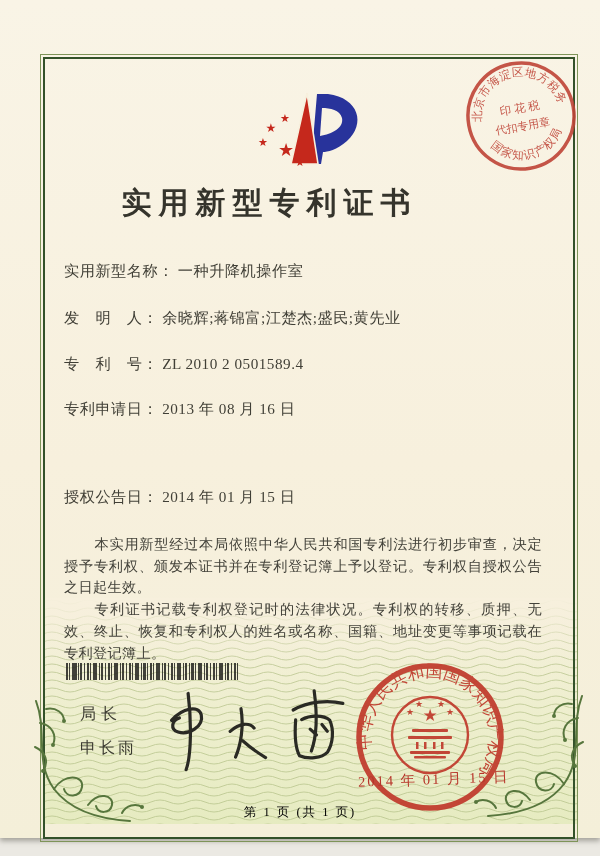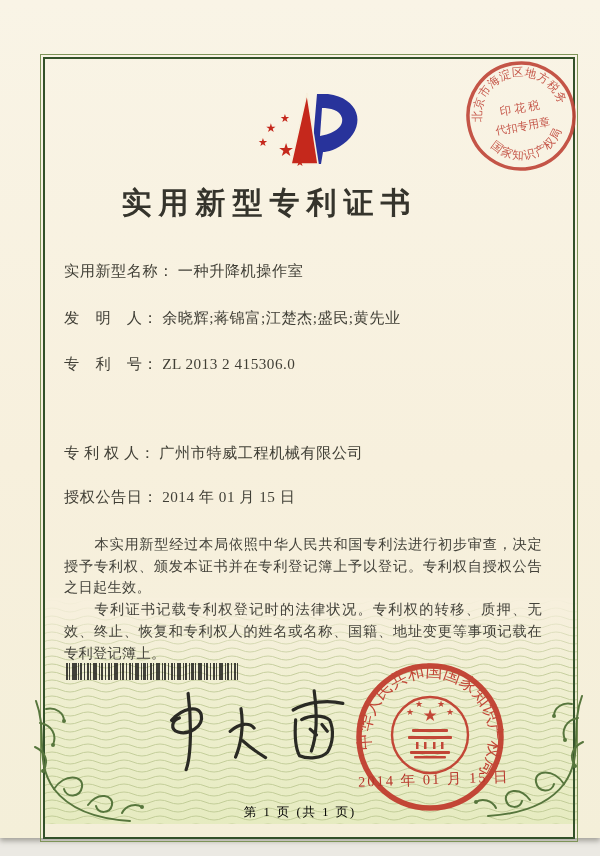--- a/index.html
+++ b/index.html
@@ -142,36 +142,40 @@
 
   <div class="title">实用新型专利证书</div>
 
   <div class="row r1">
     <span class="lab">实用新型名称：</span><span>一种升降机操作室</span>
   </div>
   <div class="row r2">
     <span class="lab">发　明　人：</span><span>余晓辉;蒋锦富;江楚杰;盛民;黄先业</span>
   </div>
   <div class="row r3">
-    <span class="lab">专　利　号：</span><span>ZL 2013 2 415306.0</span>
-  </div>
-  <div class="row r5">
-    <span class="lab">专 利 权 人：</span><span>广州市特威工程机械有限公司</span>
+    <span class="lab">专　利　号：</span><span>ZL 2010 2 0501589.4</span>
+  </div>
+  <div class="row r4">
+    <span class="lab">专利申请日：</span><span>2013 年 08 月 16 日</span>
   </div>
   <div class="row r6">
     <span class="lab">授权公告日：</span><span>2014 年 01 月 15 日</span>
   </div>
 
   <div class="paras">
     <p>本实用新型经过本局依照中华人民共和国专利法进行初步审查，决定授予专利权、颁发本证书并在专利登记簿上予以登记。专利权自授权公告之日起生效。</p>
     <p>专利证书记载专利权登记时的法律状况。专利权的转移、质押、无效、终止、恢复和专利权人的姓名或名称、国籍、地址变更等事项记载在专利登记簿上。</p>
   </div>
 
   <div class="barcode"></div>
 
+  <div class="signer">
+    <div>局长</div>
+    <div class="name">申长雨</div>
+  </div>
 
   <svg class="signature" width="215" height="95" viewBox="0 0 215 95">
     <g fill="none" stroke="#2a2a24" stroke-width="3.2" stroke-linecap="round">
       <path d="M24,36 C36,24 52,22 54,32 C56,44 40,52 30,48 C22,45 24,36 32,34"></path>
       <path d="M42,10 C44,38 42,72 36,86"></path>
       <path d="M94,28 C96,46 92,64 86,76"></path>
       <path d="M82,50 C92,42 102,42 106,48"></path>
       <path d="M94,60 C102,68 110,74 116,78"></path>
       <path d="M146,32 C162,24 182,24 196,28"></path>
       <path d="M168,14 C170,38 168,60 162,74"></path>

